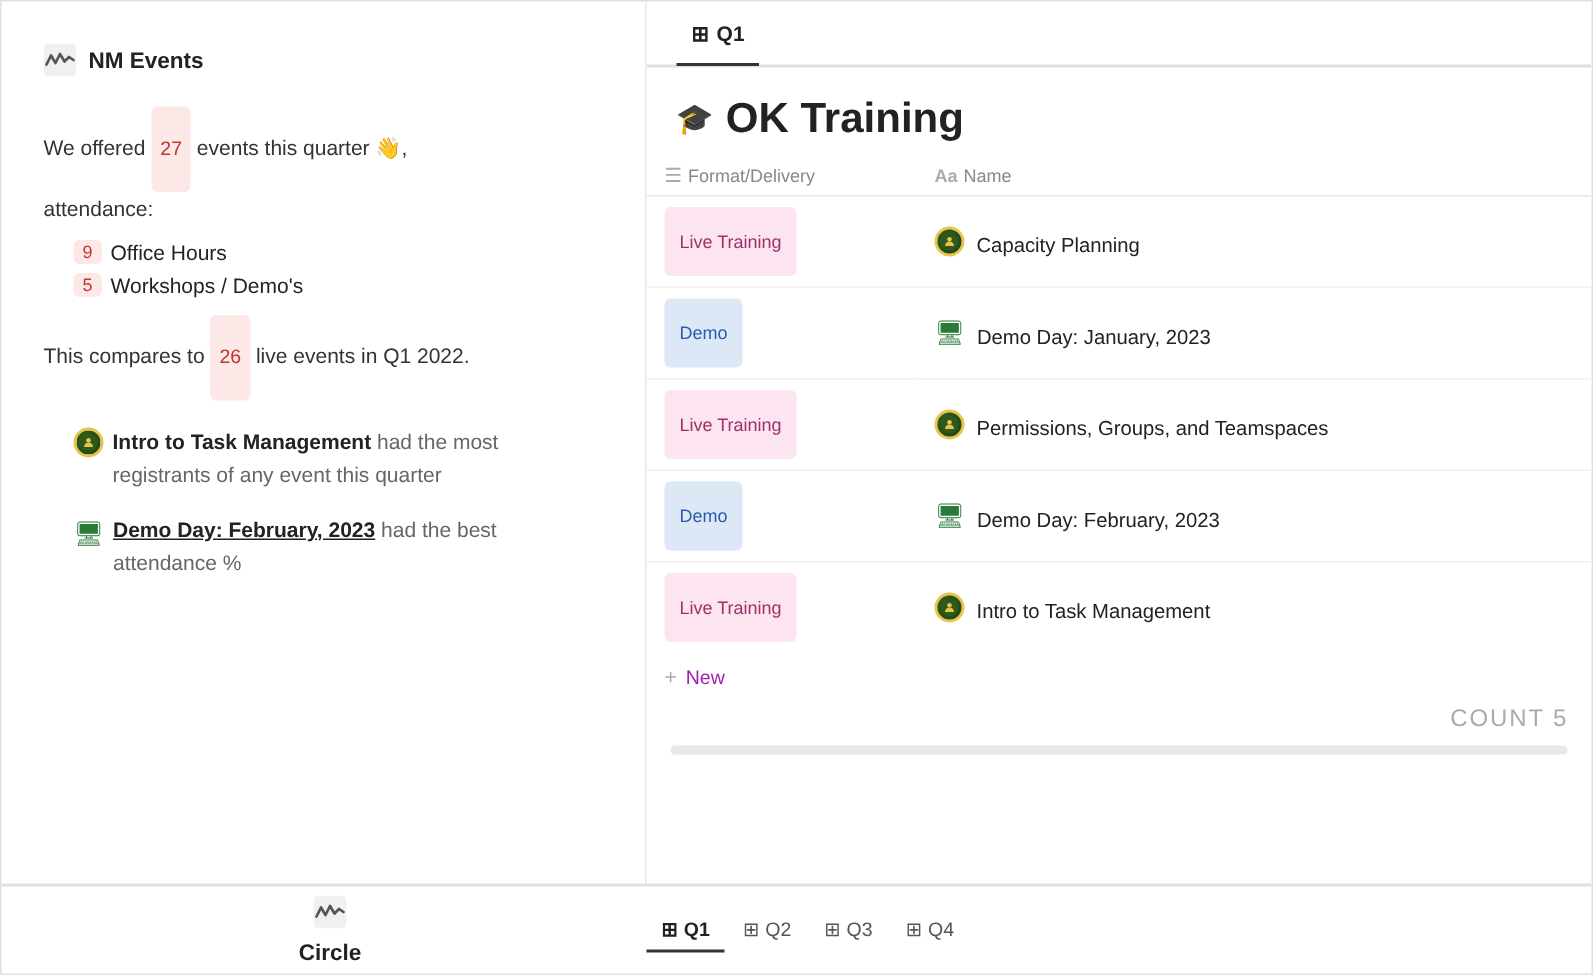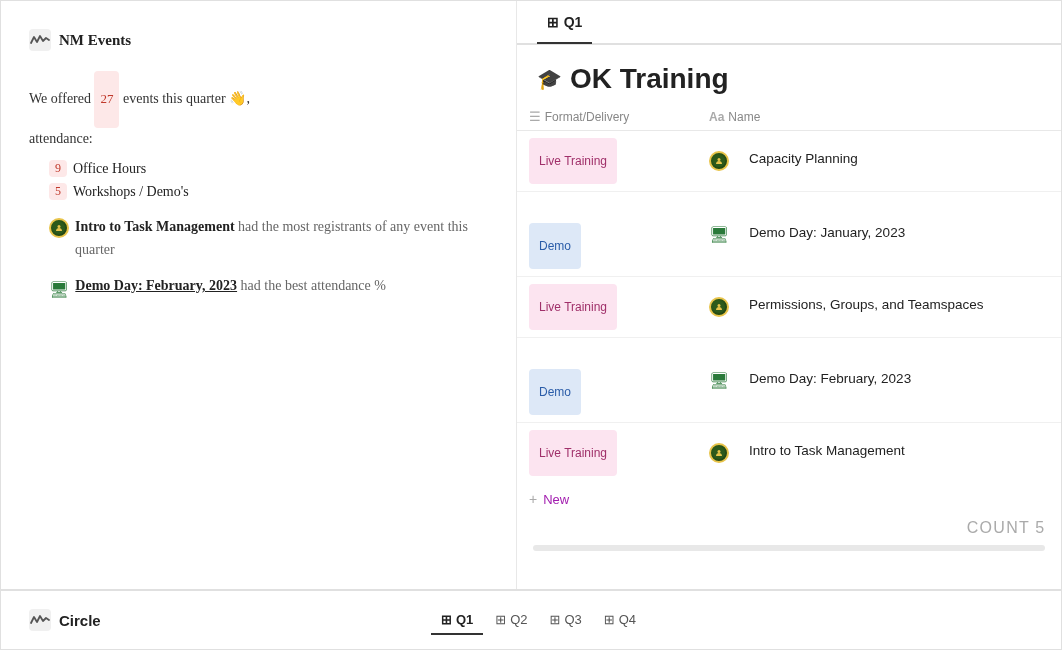--- a/index.html
+++ b/index.html
@@ -3,21 +3,21 @@
   <meta charset="utf-8">
   <style>
     * { box-sizing: border-box; margin: 0; padding: 0; }
     body { font-family: -apple-system, BlinkMacSystemFont, 'Segoe UI', sans-serif; background: #fff; color: #222; font-size: 14px; }
 
     .outer { display: flex; flex-direction: column; width: 1062px; height: 650px; border: 1px solid #e0e0e0; overflow: hidden; background: #fff; }
 
     .main-area { display: flex; flex: 1; overflow: hidden; }
 
     
-    .left-panel { width: 516px; padding: 28px 32px 20px 28px; border-right: 1px solid #e8e8e8; overflow-y: auto; font-family: Liberation Serif, serif; }
+    .left-panel { width: 430px; padding: 28px 32px 20px 28px; border-right: 1px solid #e8e8e8; overflow-y: auto; }
 
     .app-header { display: flex; align-items: center; gap: 8px; margin-bottom: 20px; }
     .app-icon { width: 22px; height: 22px; }
     .app-title { font-size: 15px; font-weight: 600; color: #222; }
 
     .left-content p { line-height: 1.6; color: #333; margin-bottom: 10px; }
 
     .badge { display: inline-block; background: #fde8e8; color: #c0392b; border-radius: 4px; padding: 18px 6px; font-size: 13px; font-weight: 500; }
     .badge-orange { background: #fde8e8; color: #c0392b; }
 
@@ -46,37 +46,37 @@
     .section-title { font-size: 28px; font-weight: 700; color: #222; }
 
     .data-table { width: 100%; border-collapse: collapse; }
     .data-table th { padding: 6px 12px; text-align: left; font-size: 12px; color: #888; font-weight: 500; border-bottom: 1px solid #e8e8e8; background: #fff; }
     .data-table th .th-inner { display: flex; align-items: center; gap: 4px; }
     .data-table td { padding: 7px 12px; border-bottom: 1px solid #f0f0f0; vertical-align: middle; }
     .data-table tr:last-child td { border-bottom: none; }
 
     .tag { display: inline-block; padding: 16px 10px; border-radius: 4px; font-size: 12px; font-weight: 500; }
     .tag-pink { background: #fce4f0; color: #a0306a; }
-    .tag-blue { background: #dde8f7; color: #2a5ca8; margin-top: 24px; }
-
-    .cell-name { display: flex; align-items: flex-start; gap: 20px; font-size: 13.5px; color: #222; }
+    .tag-blue { background: #dde8f7; color: #2a5ca8; }
+
+    .cell-name { display: flex; align-items: flex-end; gap: 8px; font-size: 13.5px; color: #222; }
     .avatar-nm-inner { width: 20px; height: 20px; border-radius: 50%; background: radial-gradient(circle at 40% 40%, #2d5a1b 30%, #1a3a0d 100%); border: 2px solid #e8c44a; display: flex; align-items: center; justify-content: center; flex-shrink: 0; }
     .avatar-nm-inner svg { width: 12px; height: 12px; }
 
     .monitor-icon { font-size: 16px; color: #2a7a3a; }
 
     .new-row { display: flex; align-items: center; gap: 6px; padding: 8px 12px; color: #aaa; font-size: 13px; cursor: pointer; }
 
     .count-row { text-align: right; padding: 4px 16px 8px; font-size: 16px; color: #aaa; letter-spacing: 0.05em; }
 
     .scrollbar-hint { height: 6px; background: #e8e8e8; margin: 0 16px 8px; border-radius: 3px; }
 
     
     .bottom-bar { height: 60px; border-top: 2px solid #e0e0e0; display: flex; align-items: center; padding: 0 20px; gap: 0; }
-    .bottom-left { width: 390px; display: flex; align-items: center; gap: 8px; padding-left: 8px; }
+    .bottom-left { width: 390px; display: flex; align-items: center; gap: 8px; padding-left: 8px; flex-direction: column; }
     .bottom-left-title { font-size: 15px; font-weight: 600; color: #222; }
     .bottom-tabs { display: flex; align-items: center; gap: 2px; padding-left: 20px; }
     .btab { display: flex; align-items: center; gap: 4px; padding: 6px 10px; font-size: 13px; color: #555; cursor: pointer; border-bottom: 2px solid transparent; }
     .btab.active { color: #222; border-bottom: 2px solid #333; font-weight: 600; }
     .btab-icon { font-size: 13px; }
 
     .wave-icon { width: 22px; height: 22px; flex-shrink: 0; }
   </style>
 </head>
 <body>
@@ -106,20 +106,25 @@
           <li>
             <span class="bullet-badge">9</span>
             <span>Office Hours</span>
           </li>
           <li>
             <span class="bullet-badge">5</span>
             <span>Workshops / Demo's</span>
           </li>
         </ul>
 
+        <p>
+          <span>This compares to</span>
+          <span> </span><span class="badge badge-orange">26</span><span> </span>
+          <span>live events in Q1 2022.</span>
+        </p>
 
         <ul class="highlight-list">
           <li>
             <span class="li-icon">
               <span class="avatar-nm-inner" style="display:inline-flex;">
                 <svg viewBox="0 0 12 12" width="12" height="12">
                     <circle cx="6" cy="6" r="6" fill="#2d5a1b"></circle>
                     <path d="M3 9c0-1.7 1.3-3 3-3s3 1.3 3 3" fill="#e8c44a"></path>
                     <circle cx="6" cy="4.5" r="1.5" fill="#e8c44a"></circle>
                   </svg>

